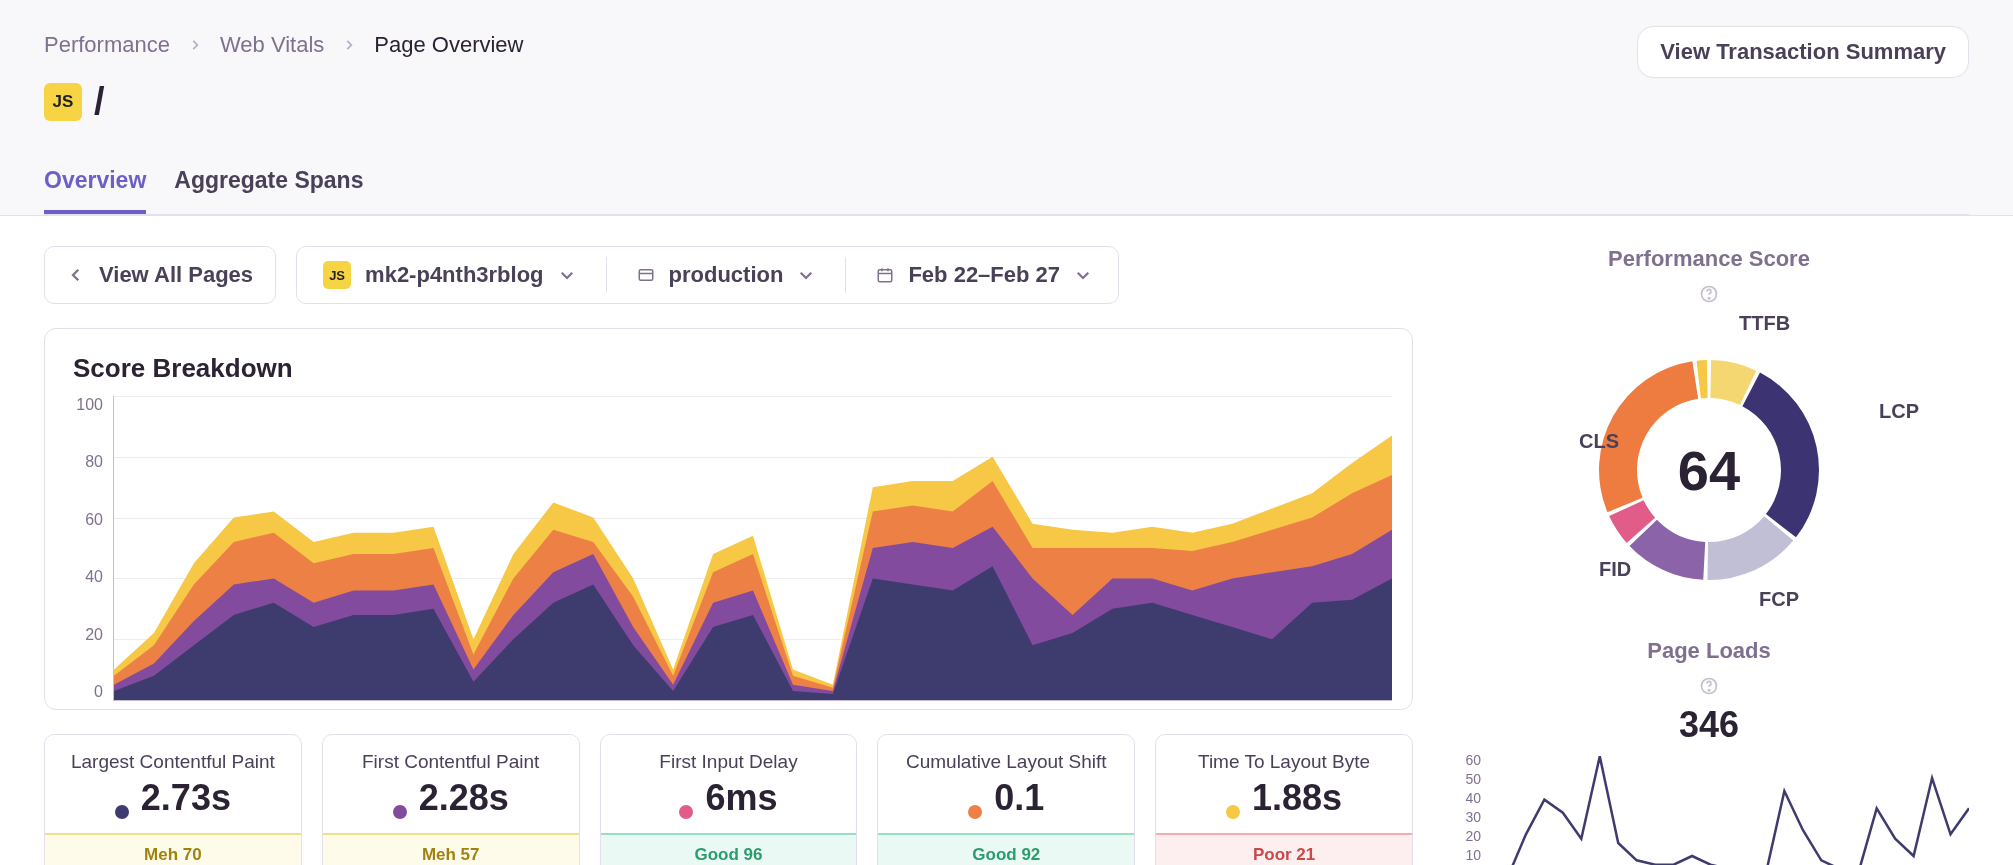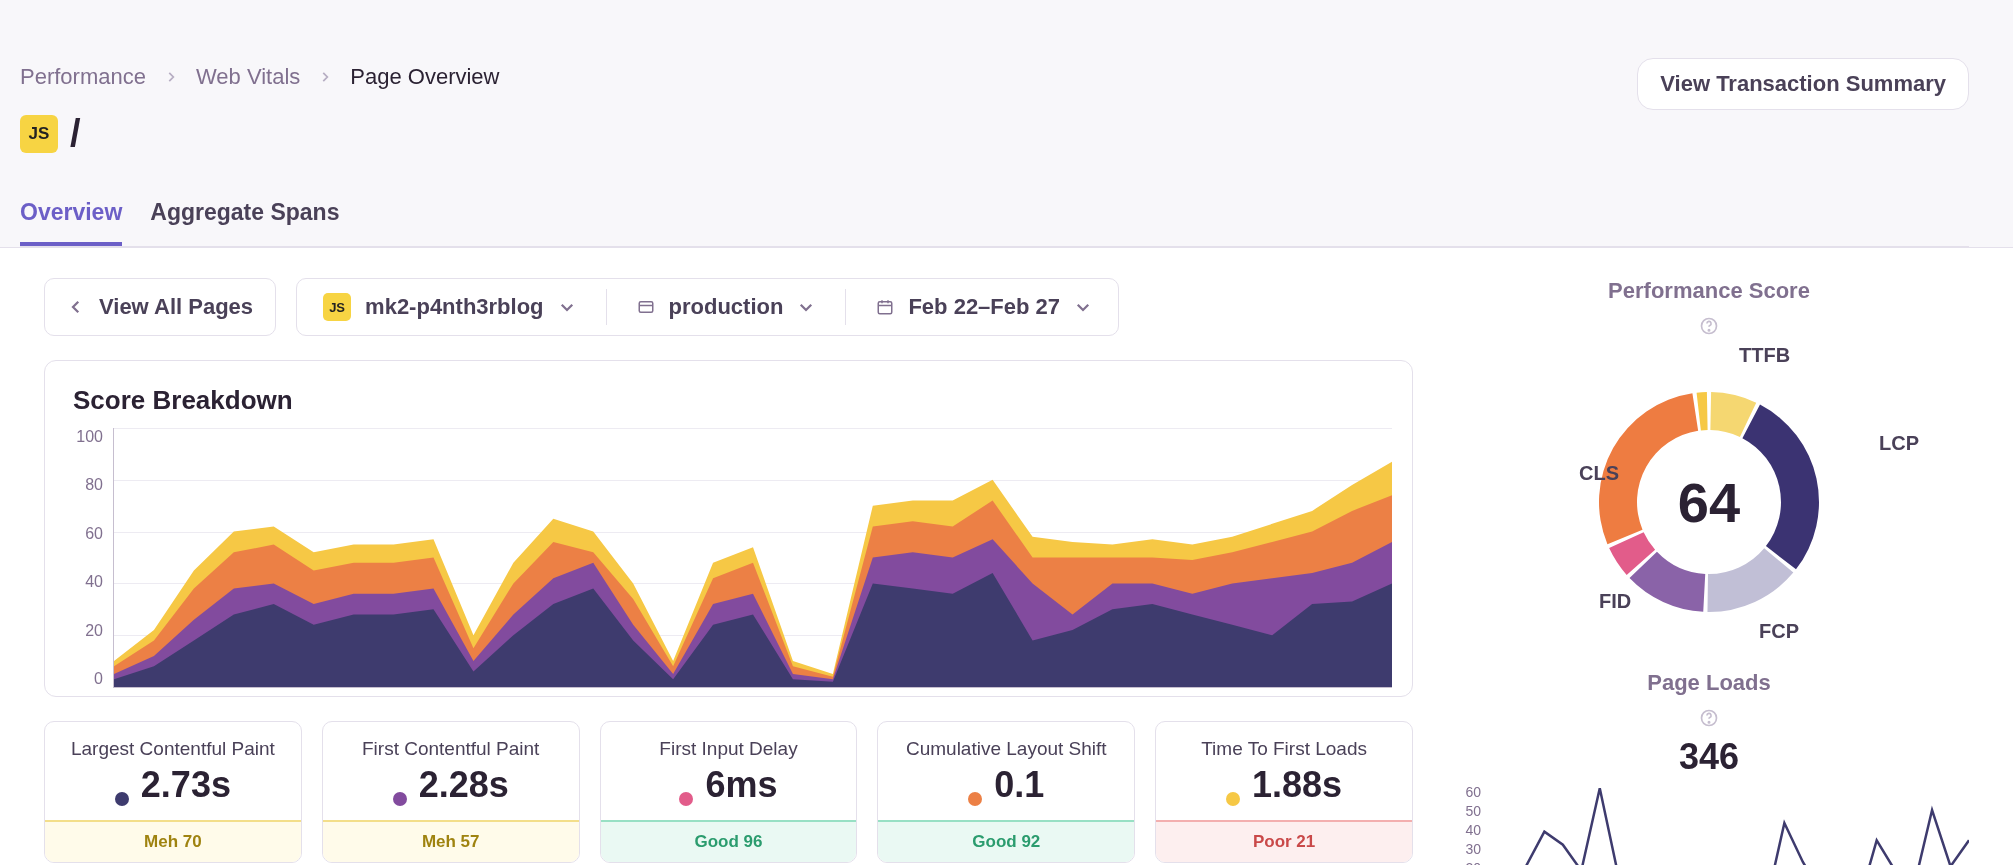--- a/index.html
+++ b/index.html
@@ -32,21 +32,21 @@
     --d-fcp:#8A63A8;
     --d-fid:#E25C8A;
     --d-cls:#EE7C41;
     --d-ttfb:#F5D771;
   }
   * { box-sizing:border-box; font-family:-apple-system,BlinkMacSystemFont,"Segoe UI",Helvetica,Arial,sans-serif; }
   html,body { margin:0; padding:0; background:var(--bg); color:var(--ink-900); }
   body { width:2013px; height:865px; overflow:hidden; }
 
   
-  .hdr { padding:32px 44px 0 20px; position:relative;margin-top:32px; }
+  .hdr { padding:32px 44px 0 44px; position:relative; }
   .crumbs { display:flex; align-items:center; gap:18px; font-size:22px; font-weight:500; }
   .crumbs a { color:var(--ink-500); text-decoration:none; }
   .crumbs .sep svg { width:14px; height:14px; }
   .crumbs .here { color:var(--ink-900); }
   .title-row { display:flex; align-items:center; gap:12px; margin-top:22px; }
   .js-badge { width:38px; height:38px; border-radius:6px; background:var(--js); display:flex; align-items:center; justify-content:center; font-weight:800; font-size:17px; color:#222; letter-spacing:0; }
   .title-row h1 { margin:0; font-size:38px; font-weight:800; }
   .summary-btn { position:absolute; right:44px; top:26px; }
   .btn { border:1px solid var(--border); background:var(--panel); border-radius:16px; padding:12px 22px; font-size:22px; font-weight:600; color:var(--ink-700); display:inline-flex; align-items:center; gap:10px; cursor:pointer; }
 
@@ -61,21 +61,21 @@
   .filters { display:flex; gap:20px; margin-bottom:24px; }
   .pill { border:1px solid var(--border); border-radius:10px; min-height:58px; padding:0 22px; display:flex; align-items:center; gap:14px; font-size:22px; font-weight:600; color:var(--ink-700); background:var(--panel); cursor:pointer; }
   .pill .v-sep { width:1px; align-self:stretch; margin:10px 6px; background:var(--border); }
   .mini-js { width:28px; height:28px; border-radius:5px; background:var(--js); display:flex; align-items:center; justify-content:center; font-weight:800; font-size:13px; color:#222; }
   .chev, .ico { display:inline-flex; }
   .chev svg, .ico svg { width:18px; height:18px; stroke:var(--ink-500); }
 
   .panel { border:1px solid var(--border); border-radius:12px; background:var(--panel); }
   .breakdown { padding:24px 20px 8px 20px; }
   .breakdown h2 { margin:0 0 12px 8px; font-size:26px; font-weight:800; }
-  .area-wrap { position:relative; height:260px; display:flex; }
+  .area-wrap { position:relative; height:305px; display:flex; }
   .yaxis { width:48px; display:flex; flex-direction:column; justify-content:space-between; align-items:flex-end; padding-right:10px; color:var(--ink-500); font-size:16px; height:100%; }
   .area-canvas { flex:1; position:relative; border-left:1px solid var(--ink-300); border-bottom:1px solid var(--ink-300); }
   .grid-line { position:absolute; left:0; right:0; border-top:1px solid #EDEBF2; }
 
   .cards { display:grid; grid-template-columns:repeat(5,1fr); gap:20px; margin-top:24px; }
   .card { border:1px solid var(--border); border-radius:10px; overflow:hidden; background:var(--panel); }
   .card .top { padding:16px 10px 14px 10px; text-align:center; }
   .card .name { font-size:19px; font-weight:500; color:var(--ink-700); }
   .card .value-row { display:flex; align-items:flex-end; justify-content:center; gap:12px; margin-top:4px; }
   .dot { width:14px; height:14px; border-radius:50%; display:inline-block; }
@@ -249,21 +249,21 @@
             <div class="name">Cumulative Layout Shift</div>
             <div class="value-row">
               <span class="dot" style="background:#EC8045"></span>
               <span class="value">0.1</span>
             </div>
           </div>
           <div class="status status-good">Good 92</div>
         </div>
         <div class="card">
           <div class="top">
-            <div class="name">Time To First Loads</div>
+            <div class="name">Time To Layout Byte</div>
             <div class="value-row">
               <span class="dot" style="background:#F6C845"></span>
               <span class="value">1.88s</span>
             </div>
           </div>
           <div class="status status-poor">Poor 21</div>
         </div>
       </section>
   </div>
 

